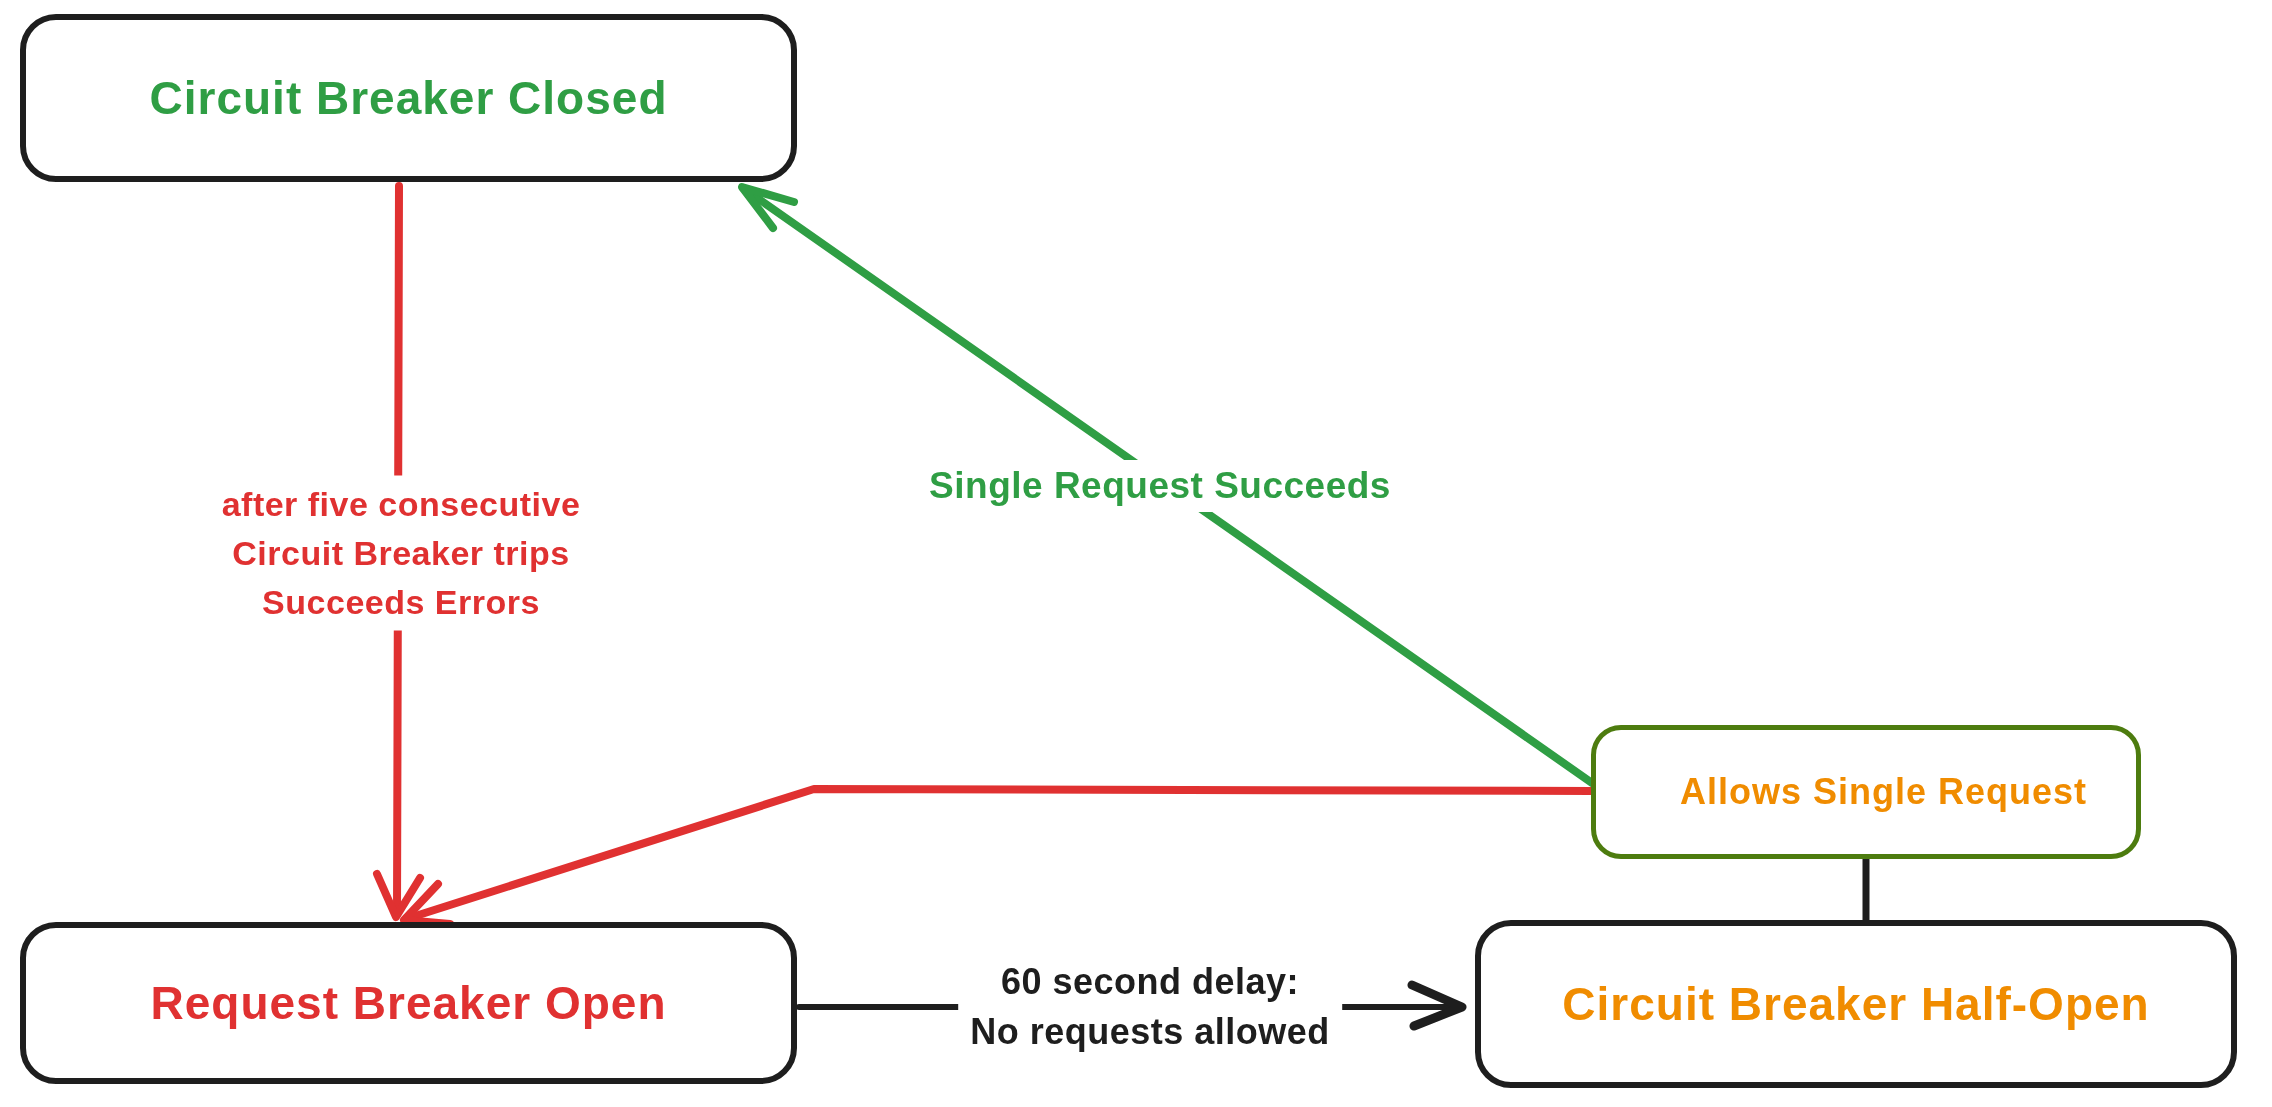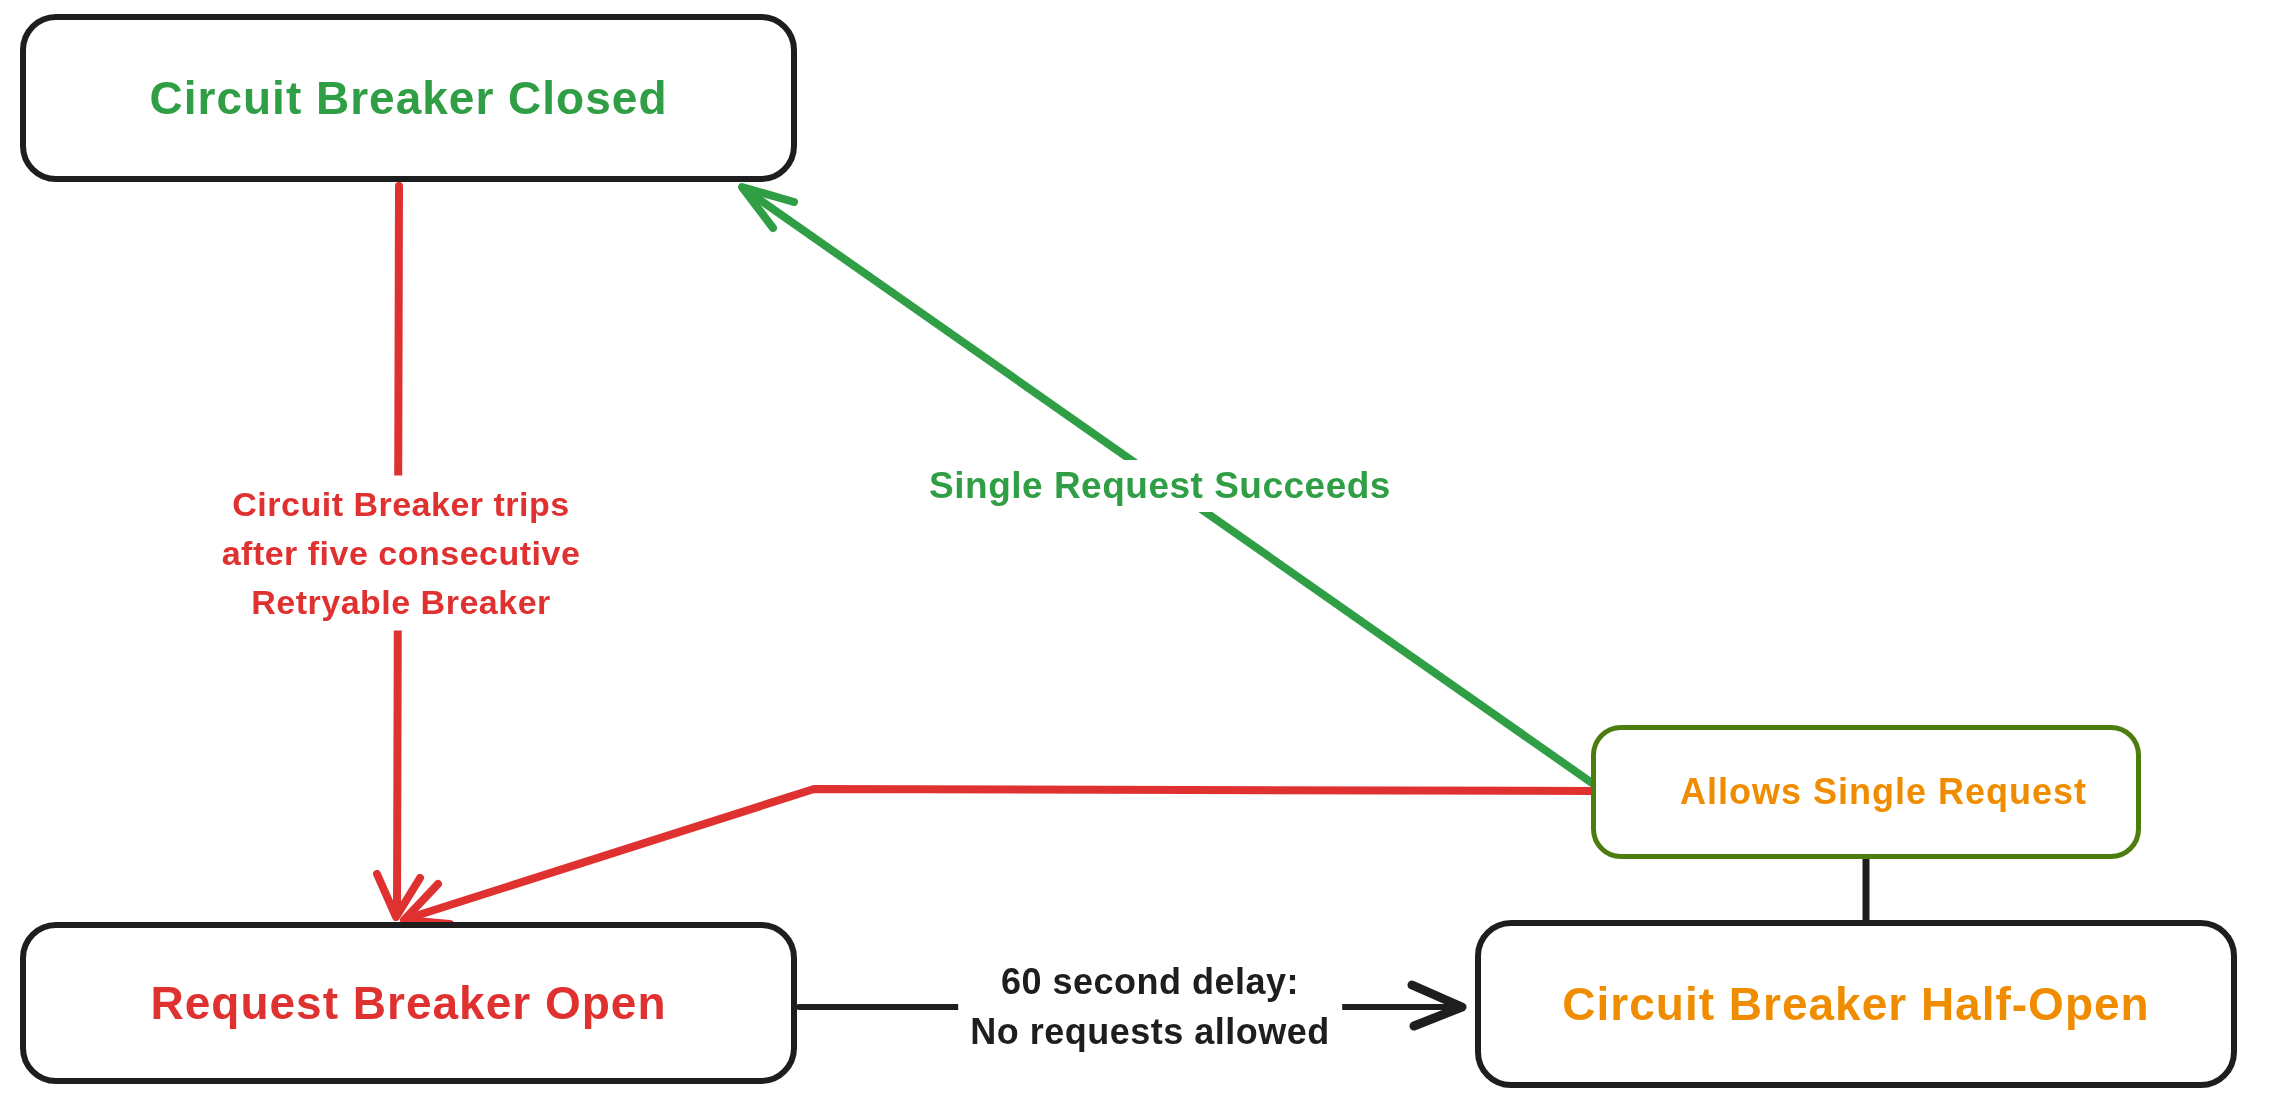--- a/index.html
+++ b/index.html
@@ -103,23 +103,23 @@
 
   <div class="node node-black-border" style="left:1475px; top:920px; width:762px; height:168px;">
     <span class="node-label fs-title orange">Circuit Breaker Half-Open</span>
   </div>
 
   <div class="node node-orange-border" style="left:1591px; top:725px; width:550px; height:134px;">
     <span class="node-label fs-small orange">Allows Single Request</span>
   </div>
 
   <div class="edge-label lbl-trips red" style="left:401px; top:553px;">
+    <div>after five consecutive</div>
     <div>Circuit Breaker trips</div>
-    <div>after five consecutive</div>
-    <div>Retryable Breaker</div>
+    <div>Succeeds Errors</div>
   </div>
 
   <div class="edge-label lbl-succeeds green" style="left:1160px; top:486px;">Single Request Succeeds</div>
 
 
   <div class="edge-label lbl-delay black" style="left:1150px; top:1007px;">
     <div>60 second delay:</div>
     <div>No requests allowed</div>
   </div>
 

